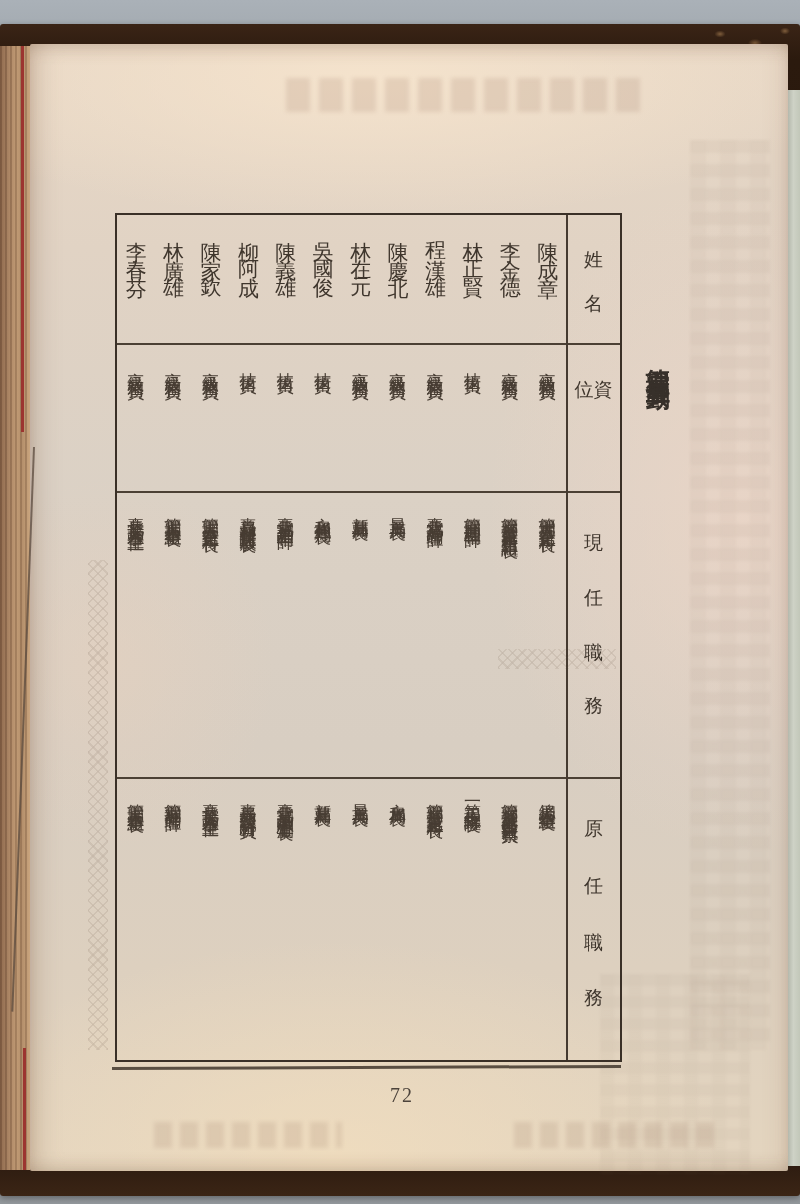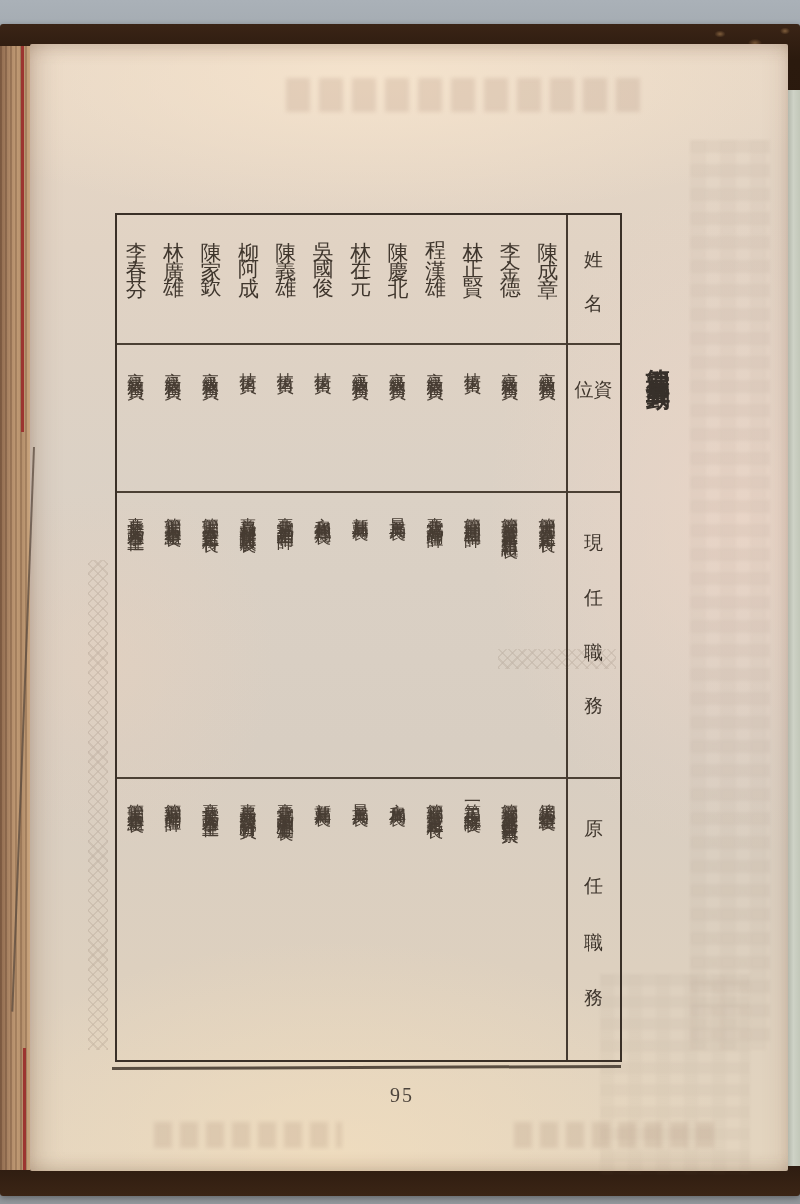--- a/index.html
+++ b/index.html
@@ -279,14 +279,14 @@
         </div>
       <div class="lc lc-cur bt">
           <span class="v">現任職務</span>
         </div>
       <div class="lc lc-for bt">
           <span class="v">原任職務</span>
         </div>
     </div>
   </div>
 
-  <div class="abs folio">95</div>
+  <div class="abs folio">72</div>
 </div>
 
 </body></html>

